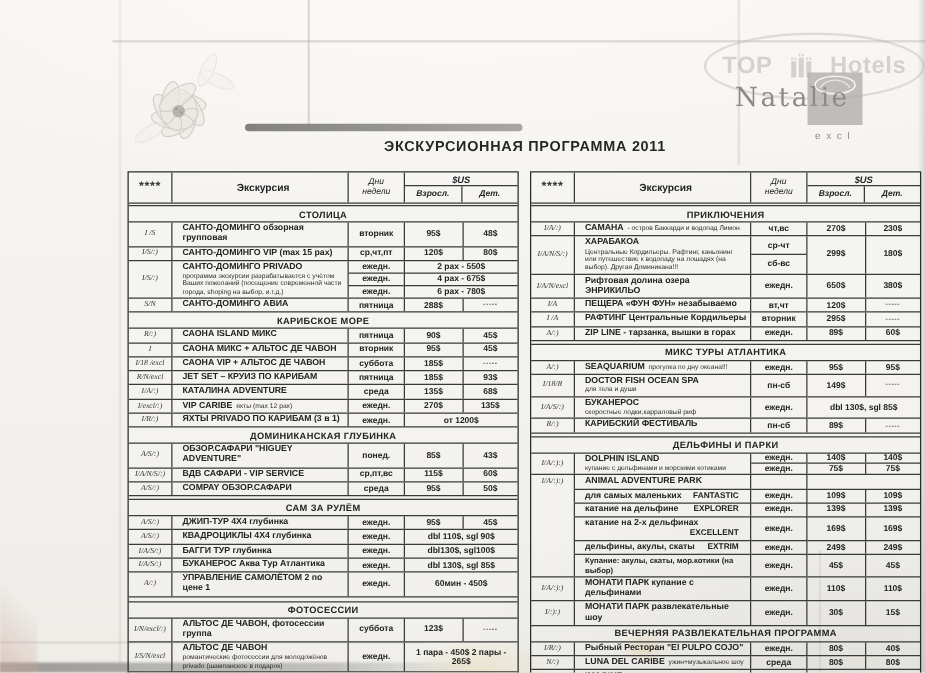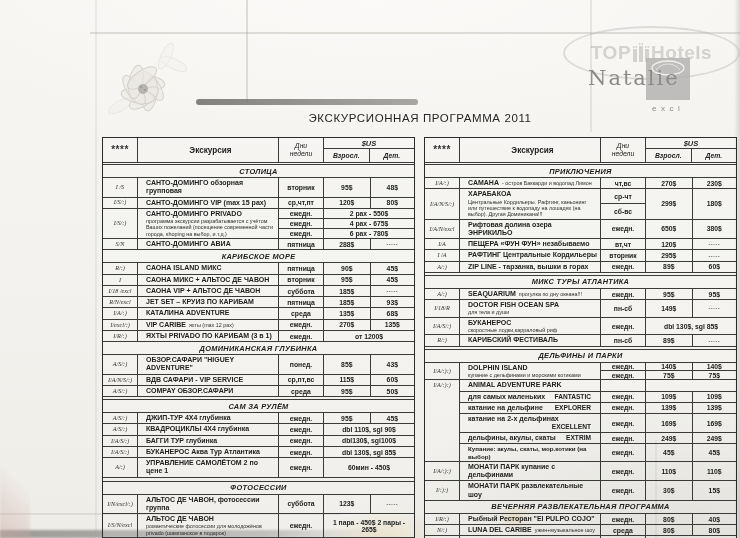--- a/index.html
+++ b/index.html
@@ -29,32 +29,32 @@
   .smudge-yellow {position:absolute; left:318px; bottom:0; width:130px; height:48px;
     background:radial-gradient(60% 80% at 50% 100%, rgba(215,190,120,.33), transparent 75%);}
   .smudge-yellow2 {position:absolute; left:495px; top:505px; width:40px; height:26px;
     background:radial-gradient(closest-side, rgba(210,185,115,.4), transparent);}
   .edge-right {position:absolute; right:0; top:0; width:6px; height:538px;
     background:linear-gradient(270deg, rgba(160,158,154,.35), transparent);}
 
   .flower {position:absolute; left:96px; top:36px; opacity:.8;}
 
   .watermark {position:absolute; left:563px; top:26px; width:177px; height:54px; opacity:.45;
-    display:flex; align-items:center; justify-content:center; gap:1px;}
+    display:flex; align-items:center; justify-content:center; gap:14px;}
   .watermark::before {content:""; position:absolute; inset:0; border:2.5px solid #bdbbb8; border-radius:50%;}
   .wm-txt {font-weight:bold; font-size:19px; color:#a9a7a4; letter-spacing:.5px;}
 
   .logo {position:absolute; left:588px; top:58px; width:152px; height:62px;}
   .logo-box {position:absolute; left:58px; top:0; width:44px; height:42px; background:#b6b4b2; opacity:.85;}
   .logo-name {position:absolute; left:0; top:8px; font-family:"DejaVu Serif",serif; 
     font-size:21px; color:#8d8b89; letter-spacing:2px;}
   .logo-tours {position:absolute; left:64px; top:46px; font-size:8px; letter-spacing:4.5px; color:#8d8b89;}
 
   .title {position:absolute; left:100px; width:640px; top:112px; text-align:center;
-    font-weight:normal; font-size:11.5px; letter-spacing:.6px; color:#262626;}
+    font-weight:bold; font-size:11.5px; letter-spacing:.6px; color:#262626;}
 
   .xtable {position:absolute; top:137px; width:313px; border:1.3px solid #2b2b2b; color:#222;
     background:rgba(255,255,255,.15);}
   #table-left {left:102px;}
   #table-right {left:424px;}
   .xtable > * + * {border-top:1px solid #3a3a3a;}
   .xtable > .cont {border-top:none;}
   .cont .c-name, .cont .c-days, .cont .c-price {border-top:1px solid #3a3a3a;}
 
   .hdr {display:flex; height:24px; align-items:stretch;}
@@ -69,21 +69,21 @@
 
   .hdr .c-code {font-family:"Liberation Sans",sans-serif; font-style:normal; font-weight:bold; font-size:10px; letter-spacing:.5px;}
   .hdr .c-name {align-items:center; font-weight:bold; font-size:8.2px;}
   .hdr .c-days {justify-content:center; font-style:italic; font-weight:normal; font-size:6.8px; line-height:1.15; padding:0 4px;}
   .us {height:11px; border-bottom:1px solid #3a3a3a; display:flex; align-items:center; justify-content:center;
     font-style:italic; font-size:7.5px;}
   .split {flex:1; display:flex; font-style:italic;}
   .split > div {flex:1; display:flex; align-items:center; justify-content:center;}
   .split > div:first-child {border-right:1px solid #3a3a3a;}
 
-  .sec {text-align:center; font-weight:bold; font-style:italic; font-size:7.4px; padding:1.5px 0; letter-spacing:.3px;}
+  .sec {text-align:center; font-weight:bold; font-size:7.4px; padding:1.5px 0; letter-spacing:.3px;}
   .tgap {background:transparent;}
 
   .row {display:flex; align-items:stretch; min-height:10px;}
   .nm-line {display:flex; flex-wrap:wrap; align-items:baseline; column-gap:3px; line-height:1.18;}
   .nm {font-weight:bold; font-size:7px;}
   .nm.mid {font-size:6.2px;}
   .sm {font-size:5.4px; color:#2e2e2e;}
   .tag {margin-left:auto; font-weight:bold; font-size:6.6px; padding-right:6px;}
   .dline {flex:1; display:flex; align-items:center; justify-content:center;}
   .dline + .dline {border-top:1px solid #3a3a3a;}

